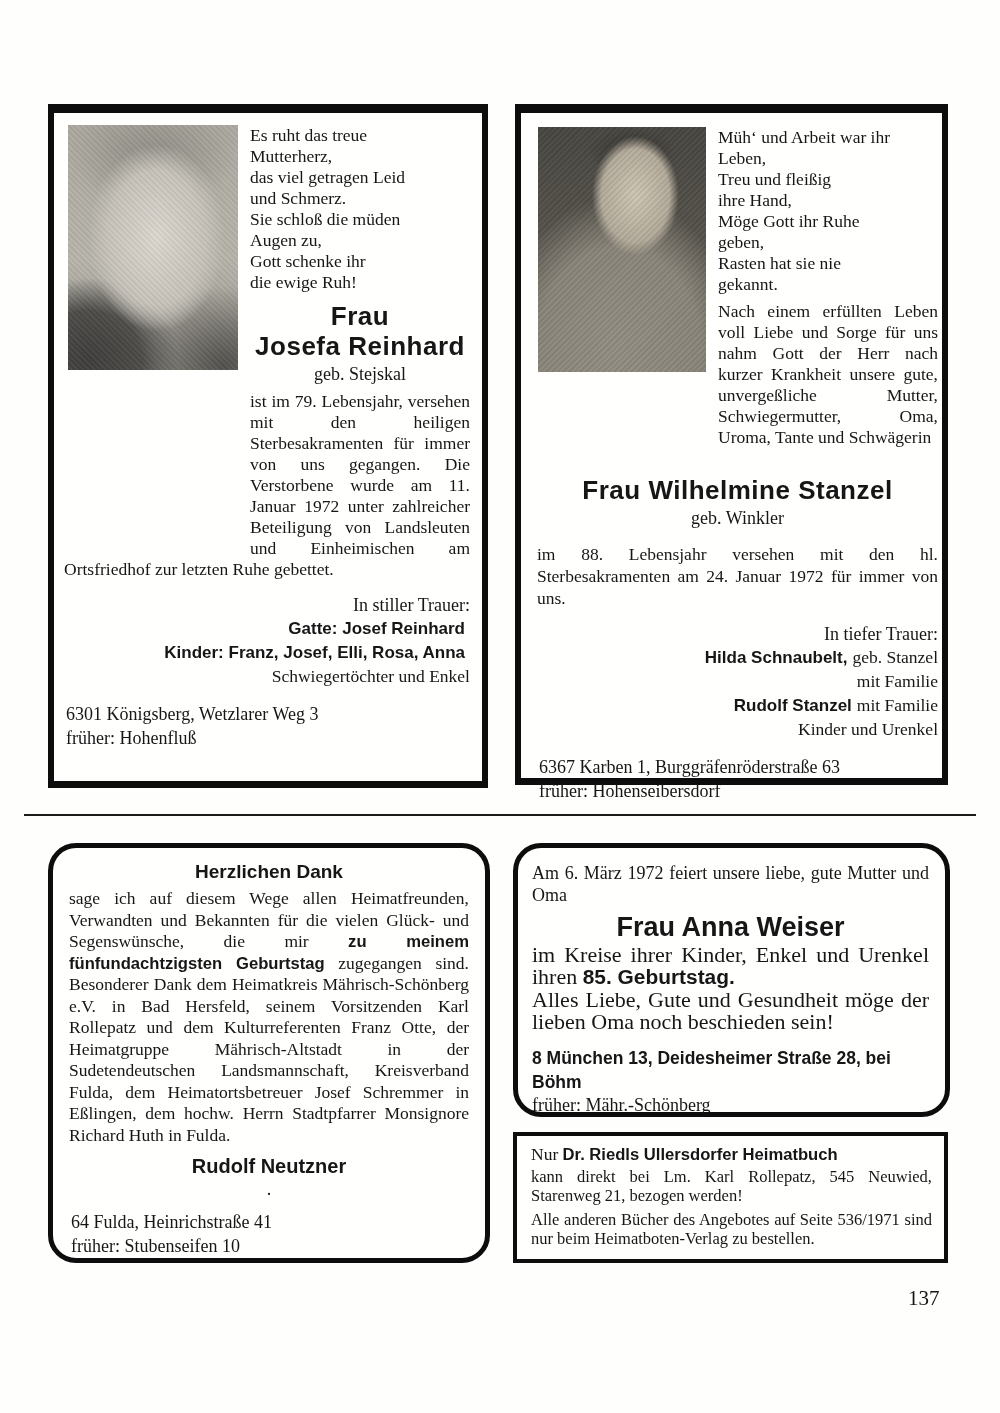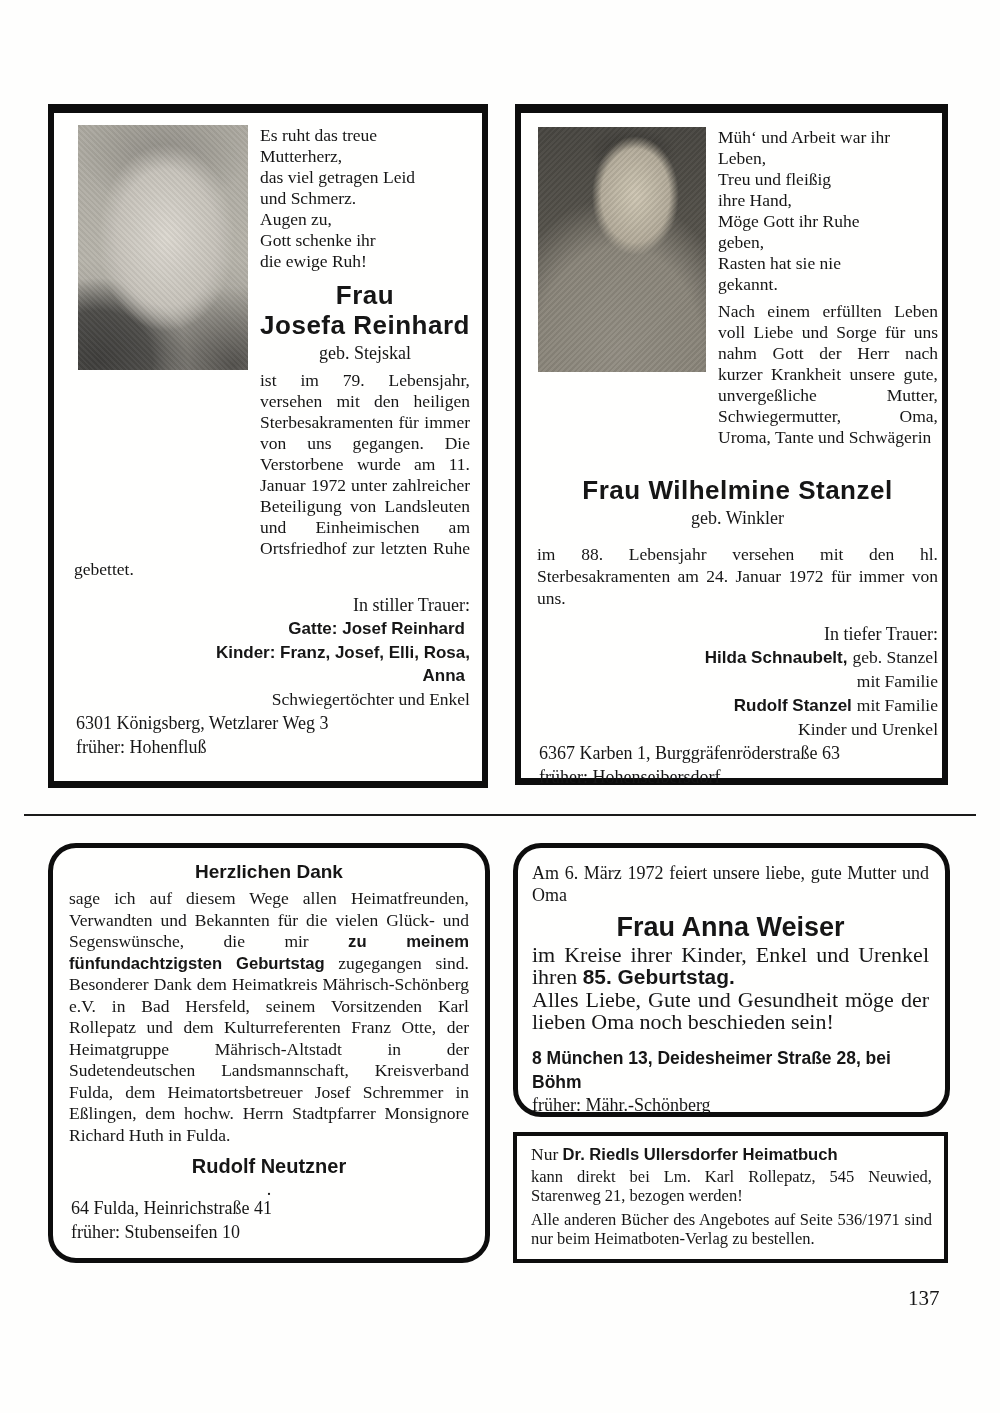--- a/index.html
+++ b/index.html
@@ -7,21 +7,21 @@
   .page {
     position:relative; width:1000px; height:1413px; margin:0 auto;
     background:#fefefd; color:#161616; overflow:hidden;
     font-family:"Liberation Serif","DejaVu Serif",serif;
   }
   
   .obit {
     position:absolute; background:#fffffe;
     border:6px solid #0d0d0d; border-top-width:9px; border-bottom-width:7px;
   }
-  .obit-left  { left:48px;  top:104px; width:440px; height:684px; padding:10px 12px 0 20px; }
+  .obit-left  { left:48px;  top:104px; width:440px; height:684px; padding:10px 12px 0 10px; }
   .obit-right { left:515px; top:104px; width:433px; height:681px; padding:12px 4px 0 16px; }
 
   .float-col { float:left; }
   .obit-left  .float-col { width:186px; height:432px; }
   .obit-right .float-col { width:181px; height:350px; }
 
   .photo { position:relative; overflow:hidden; }
   .photo-reinhard {
     width:170px; height:245px; margin:2px 0 0 4px;
     background:
@@ -58,21 +58,21 @@
 
   .mourning { clear:both; margin-top:14px;text-align:right; }
   .obit-left  .mourning { margin-left:96px; }
   .obit-right .mourning { margin-left:92px; }
   .mourn-intro { font-size:18px; line-height:22px; }
   .mourner { font-size:17.5px; line-height:23px; margin-top:1px; }
   .mourner-name { font-family:"Liberation Sans","DejaVu Sans",sans-serif; font-weight:700; font-size:17px; }
   .mourner-name:not(:empty) { margin-right:5px; }
   .obit-left .mourner { max-width:320px; }
 
-  .addr-block { margin-left:2px;font-family:Liberation Serif, serif; }
+  .addr-block { margin-top:14px; margin-left:2px;font-family:Liberation Serif, serif; }
   .addr-line { font-size:18px; line-height:24px; }
 
   
   .rule { position:absolute; left:24px; top:814px; width:952px; height:2px; background:#1a1a1a; }
 
   
   .rbox { position:absolute; background:#fffffe; border:5px solid #0d0d0d; border-radius:28px; }
   .box-dank   { left:48px;  top:843px; width:442px; height:420px; padding:12px 16px 0 16px; }
   .box-weiser { left:513px; top:843px; width:437px; height:274px; padding:10px 16px 0 14px; }
 
@@ -108,20 +108,21 @@
 
   <section class="obit obit-left">
     <div class="float-col">
       <div class="photo photo-reinhard"></div>
     </div>
     <div>
       <div class="poem-line">Es ruht das treue</div>
       <div class="poem-line">Mutterherz,</div>
       <div class="poem-line">das viel getragen Leid</div>
       <div class="poem-line">und Schmerz.</div>
+      <div class="poem-line">Sie schloß die müden</div>
       <div class="poem-line">Augen zu,</div>
       <div class="poem-line">Gott schenke ihr</div>
       <div class="poem-line">die ewige Ruh!</div>
     </div>
     <div class="obit-title t1">Frau</div>
     <div class="obit-title">Josefa Reinhard</div>
     <div class="maiden">geb. Stejskal</div>
     <p class="obit-body">ist im 79. Lebensjahr, versehen mit den heiligen Sterbesakramenten für immer von uns gegangen. Die Verstorbene wurde am 11. Januar 1972 unter zahlreicher Beteiligung von Landsleuten und Einheimischen am Ortsfriedhof zur letzten Ruhe gebettet.</p>
     <div class="mourning">
       <div class="mourn-intro">In stiller Trauer:</div>

